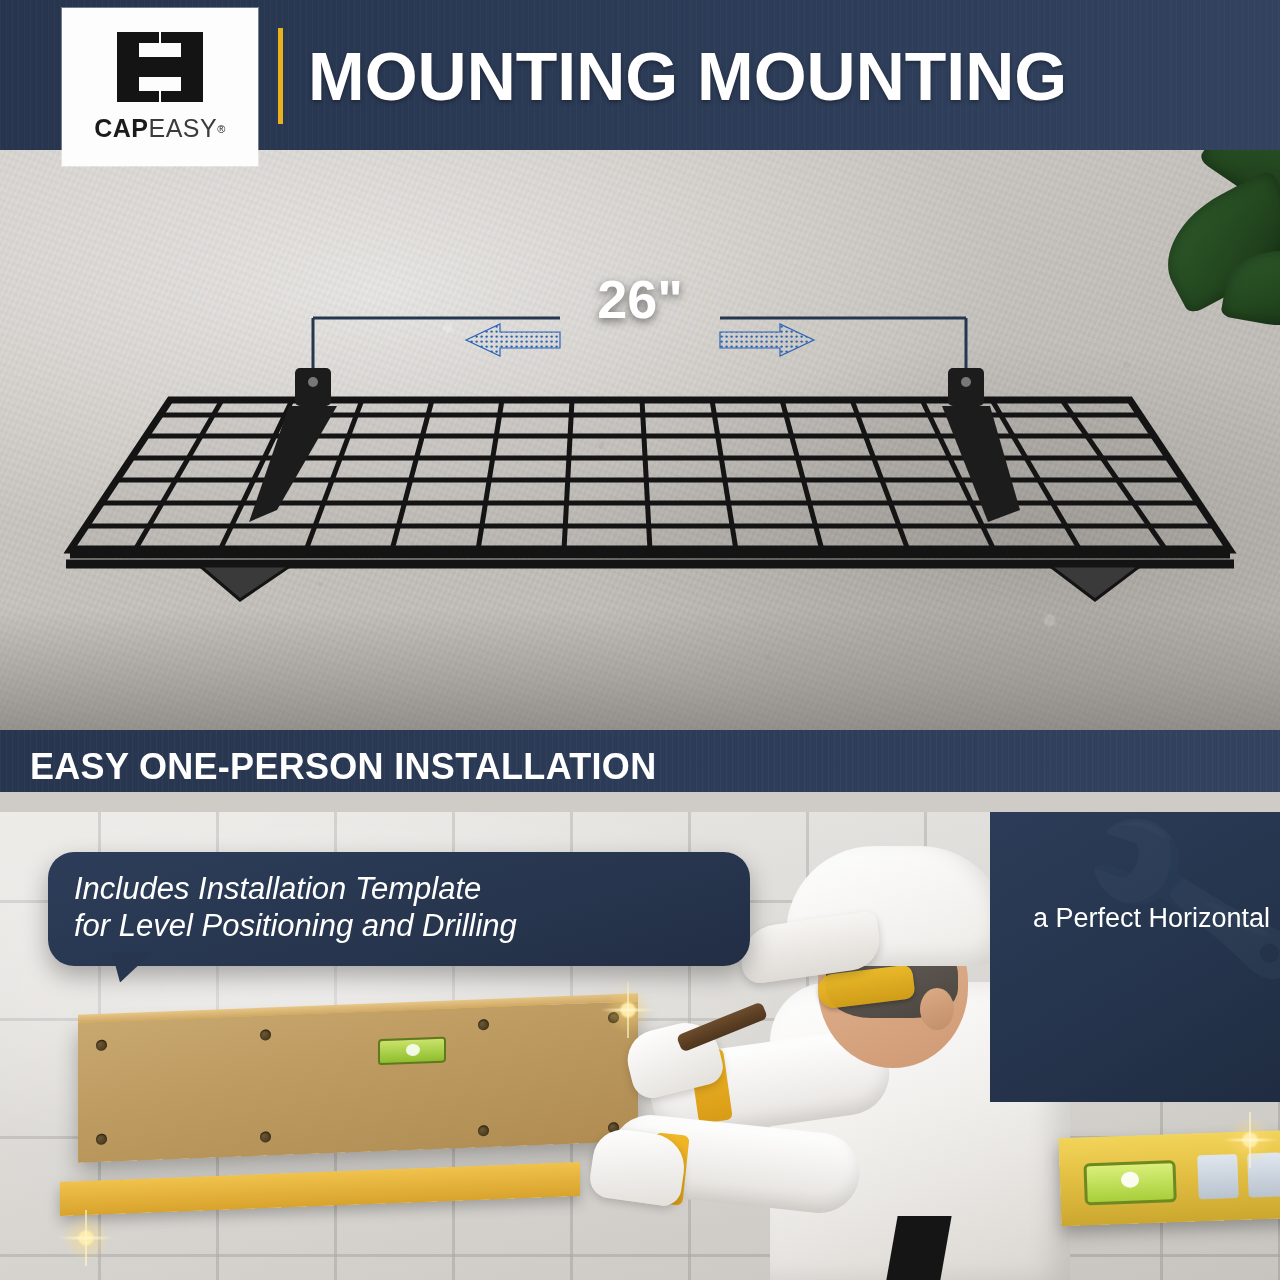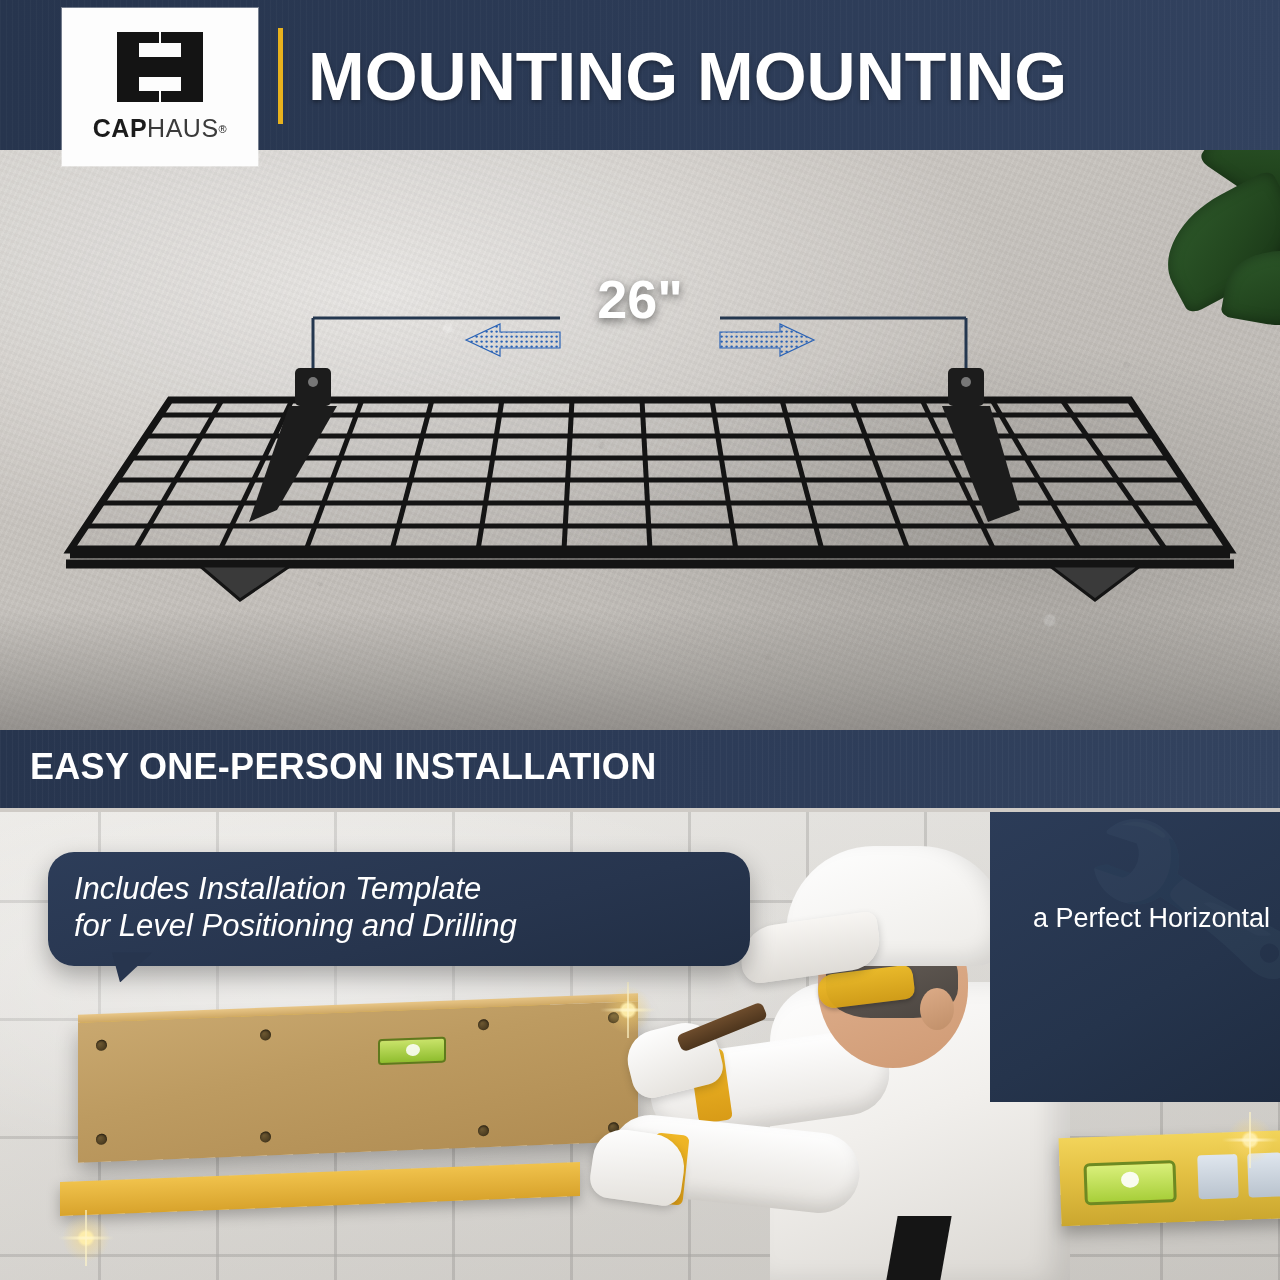--- a/index.html
+++ b/index.html
@@ -142,21 +142,21 @@
     width: 160px; text-align: center;
     font-size: 54px; font-weight: bold; color: #ffffff;
     text-shadow: 0 3px 8px rgba(0,0,0,.5);
   }
 
   
   #shelf { position: absolute; left: 40px; top: 360px; width: 1200px; height: 270px; }
 
   
   #mid-banner {
-    position: absolute; left: 0; top: 730px; width: 1280px; height: 78px;
+    position: absolute; left: 0; top: 730px; width: 1280px; height: 62px;
     background: linear-gradient(90deg, #27354e 0%, #2c3b57 50%, #33435f 100%);
   }
   #mid-banner .hdr-texture {
     position: absolute; inset: 0;
     background-image: repeating-linear-gradient(90deg, rgba(255,255,255,0.03) 0 1px, transparent 1px 6px);
   }
   #mid-title {
     position: absolute; left: 30px; top: 16px;
     font-size: 36px; font-weight: bold; color: #ffffff; letter-spacing: .3px;
   }
@@ -422,21 +422,21 @@
         <div class="lm-left"></div>
         <div class="lm-right"></div>
         <div class="lm-bar"></div>
         <div class="lm-nw"></div>
         <div class="lm-ne"></div>
         <div class="lm-sw"></div>
         <div class="lm-se"></div>
       </div>
       <div id="logo-text">
         <span class="cap">CAP</span>
-          <span class="haus">HAUS</span>
+          <span class="haus">EASY</span>
           <span class="reg">®</span>
       </div>
     </div>
 
     <div id="hdr-divider"></div>
     <div id="hdr-title">MOUNTING MOUNTING</div>
 
     <div id="dim-group">
       <svg width="1280" height="730" style="position:absolute;left:0;top:0;">
 

